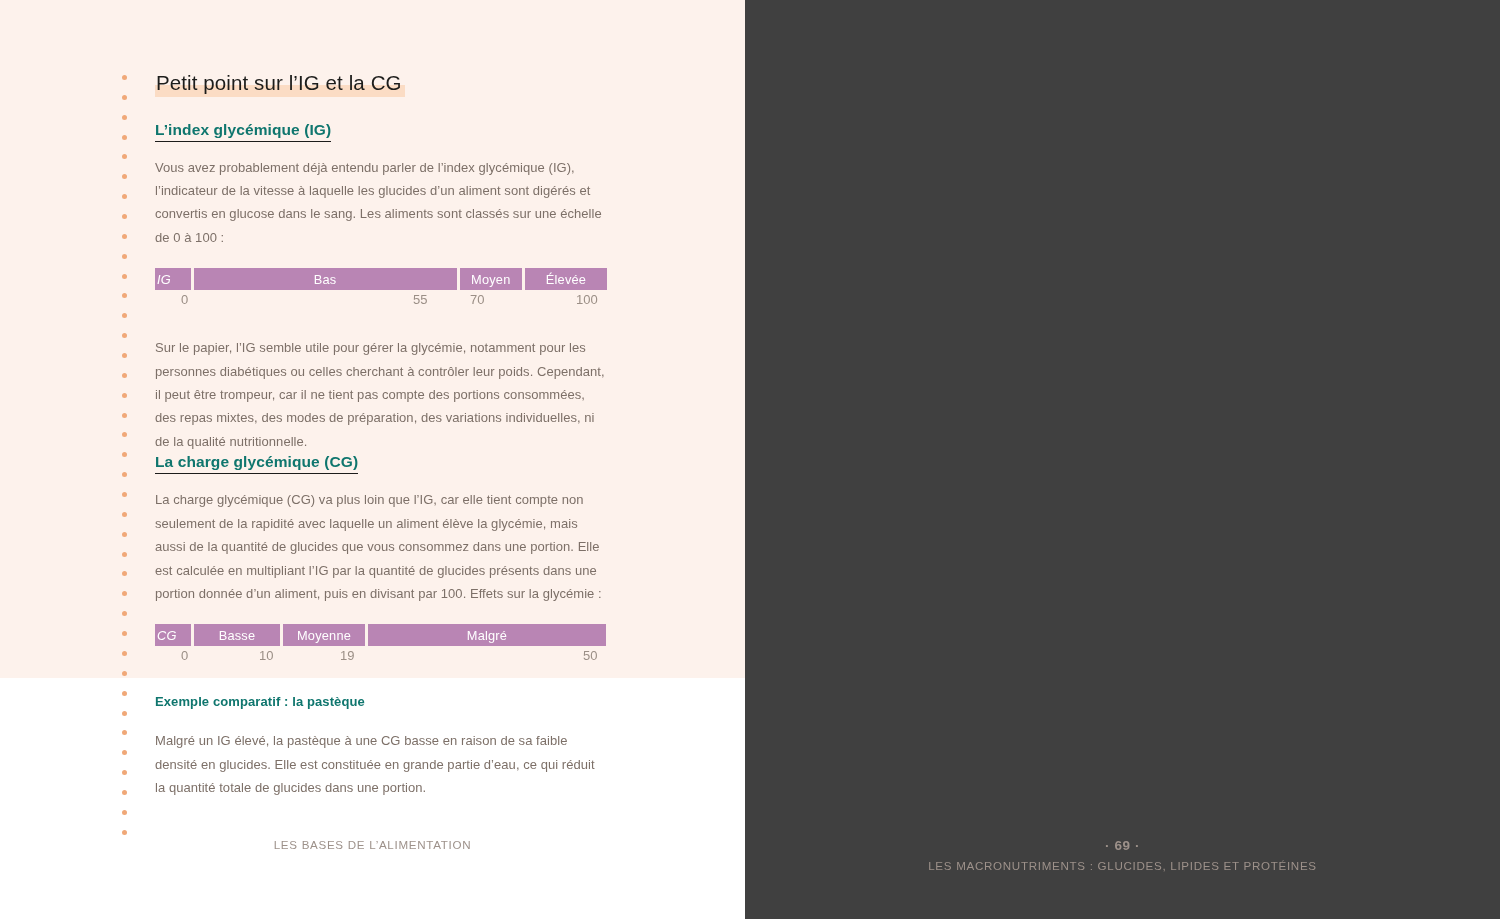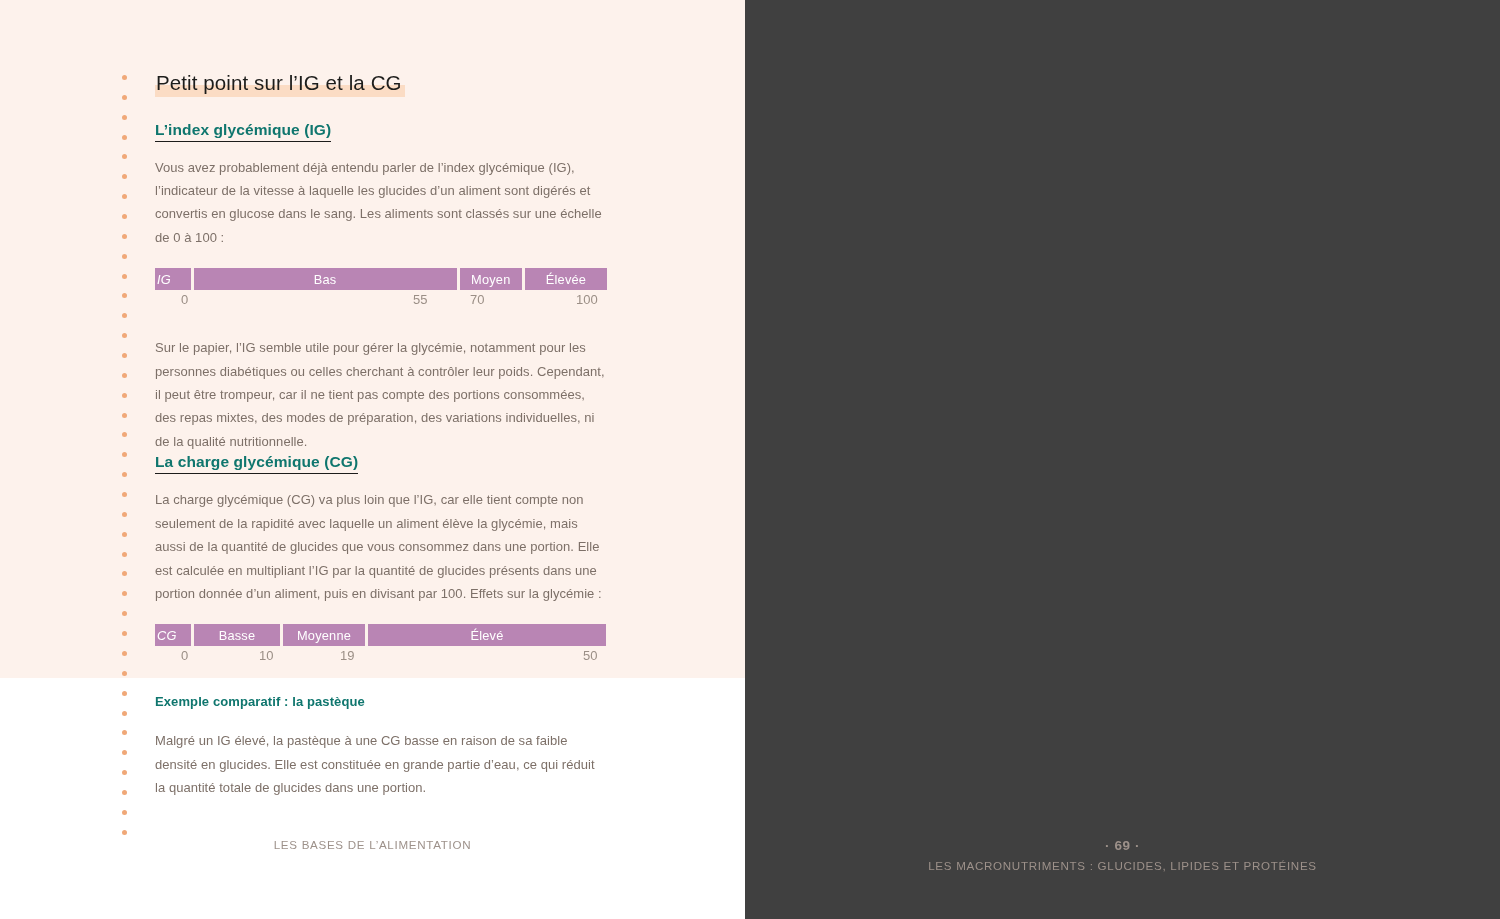--- a/index.html
+++ b/index.html
@@ -180,21 +180,21 @@
 
       <div>
         <h2 class="sub-title">La charge glycémique (CG)</h2>
         <p class="body">La charge glycémique (CG) va plus loin que l’IG, car elle tient compte non seulement de la rapidité avec laquelle un aliment élève la glycémie, mais aussi de la quantité de glucides que vous consommez dans une portion. Elle est calculée en multipliant l’IG par la quantité de glucides présents dans une portion donnée d’un aliment, puis en divisant par 100. Effets sur la glycémie :</p>
 
         <div class="scale">
           <div class="bar">
             <div class="cell lead-cell" style="width:34px">CG</div>
             <div class="cell" style="width:86px">Basse</div>
             <div class="cell" style="width:82px">Moyenne</div>
-            <div class="cell" style="width:238px">Élevé</div>
+            <div class="cell" style="width:238px">Malgré</div>
           </div>
           <div class="ticks">
             <span style="left:26px">0</span>
             <span style="left:104px">10</span>
             <span style="left:185px">19</span>
             <span style="left:428px">50</span>
           </div>
         </div>
       </div>
 

